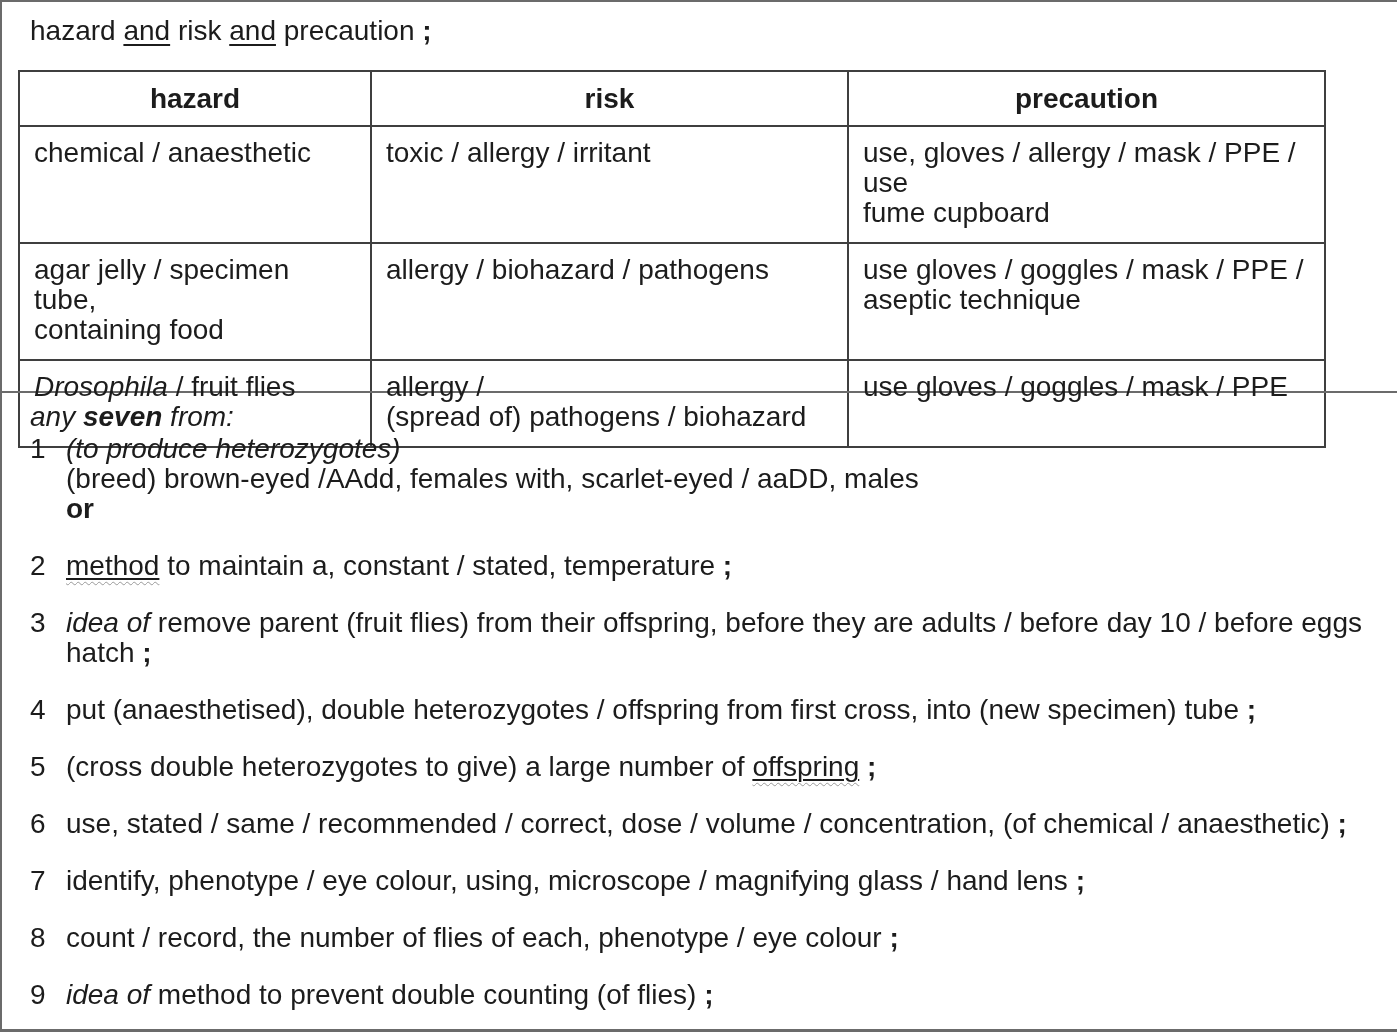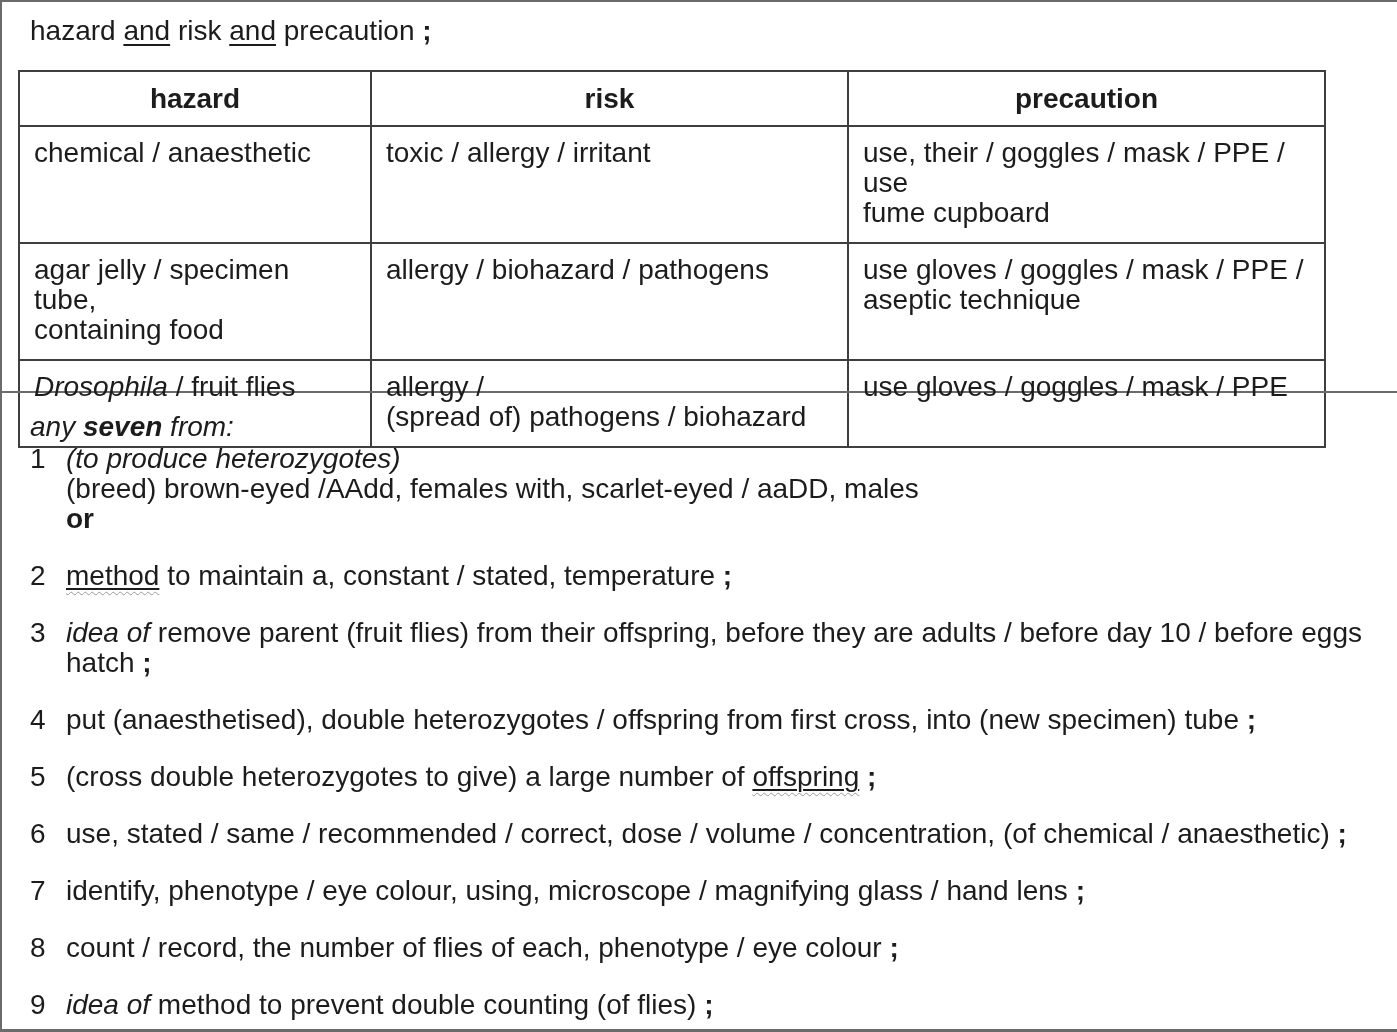--- a/index.html
+++ b/index.html
@@ -42,21 +42,21 @@
     padding:0;
   }
   table.hazard-table td{
     vertical-align:top;
     text-align:left;
     padding:11px 14px 14px 14px;
     line-height:30px;
     font-weight:normal;
   }
   .divider{border:none;border-top:2px solid var(--frame);margin:0;}
-  .section-bottom{padding:19px 14px 0 28px;box-sizing:border-box;}
+  .section-bottom{padding:9px 14px 0 28px;box-sizing:border-box;}
   .lead-line{line-height:30px;}
   .mark-item{display:flex;margin-top:27px;}
   .mark-item.first{margin-top:2px;}
   .mark-num{width:36px;flex:none;line-height:30px;}
   .mark-body{flex:1;min-width:0;}
   .mark-line{line-height:30px;}
   
   .seg-i{font-style:italic;}
   .seg-b{font-weight:bold;}
   .seg-bi{font-weight:bold;font-style:italic;}
@@ -91,21 +91,21 @@
         <tr style="height:55px;">
           <th>hazard</th>
           <th>risk</th>
           <th>precaution</th>
         </tr>
       </thead>
       <tbody>
         <tr style="height:86px;">
           <td><span>chemical / anaesthetic</span></td>
           <td><span>toxic / allergy / irritant</span></td>
-          <td><span>use, their / goggles / mask / PPE / use</span><br><span>fume cupboard</span></td>
+          <td><span>use, gloves / allergy / mask / PPE / use</span><br><span>fume cupboard</span></td>
         </tr>
         <tr style="height:86px;">
           <td><span>agar jelly / specimen tube,</span><br><span>containing food</span></td>
           <td><span>allergy / biohazard / pathogens</span></td>
           <td><span>use gloves / goggles / mask / PPE /</span><br><span>aseptic technique</span></td>
         </tr>
         <tr style="height:85px;">
           <td><span class="seg-i">Drosophila</span><span> / fruit flies</span></td>
           <td><span>allergy /</span><br><span>(spread of) pathogens  /  biohazard</span></td>
           <td><span>use gloves / goggles / mask / PPE</span></td>

